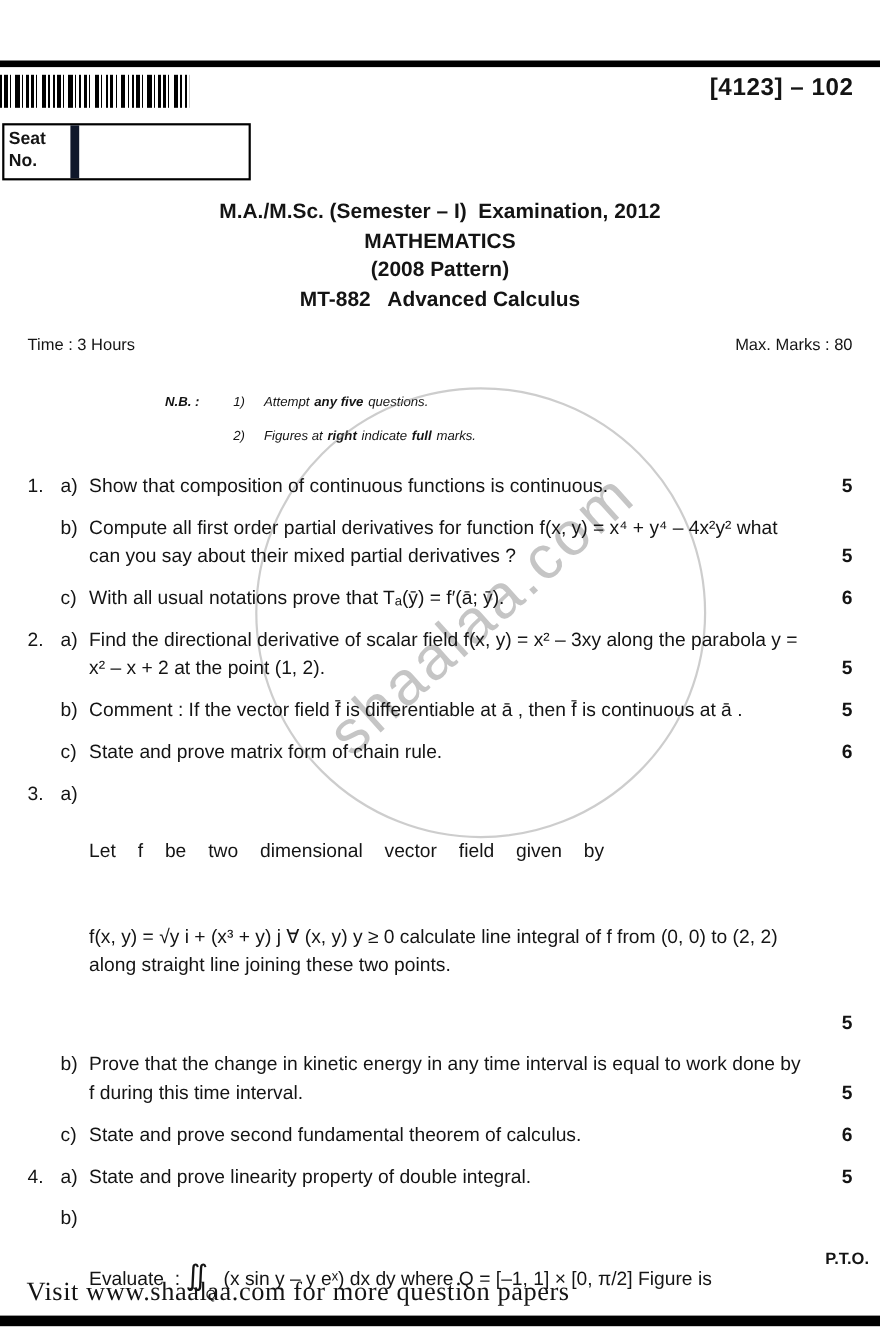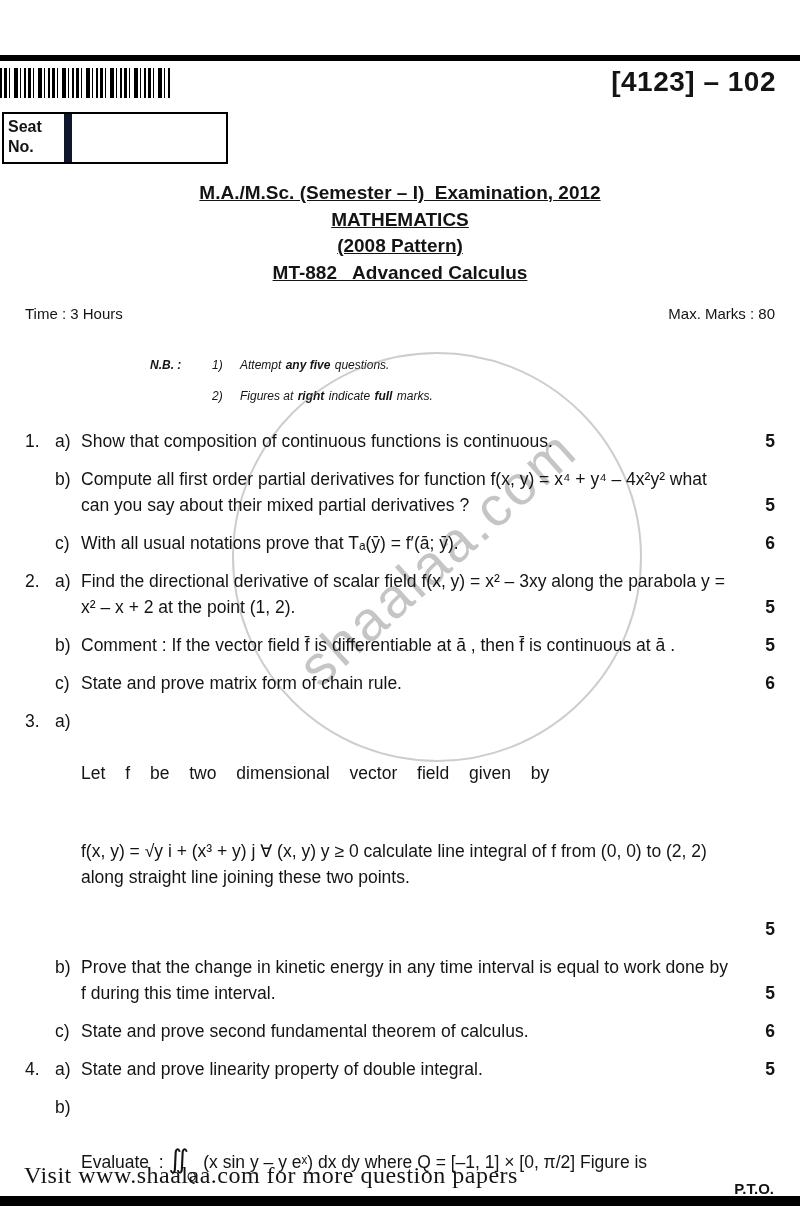--- a/index.html
+++ b/index.html
@@ -17,28 +17,28 @@
   .bottom-bar{position:absolute;left:0;bottom:0;width:800px;height:10px;background:#000;}
 
   
   .barcode{
     position:absolute;left:0;top:68px;width:172px;height:30px;
     background:repeating-linear-gradient(90deg,
       #000 0 2px,#fff 2px 4px,#000 4px 7px,#fff 7px 9px,
       #000 9px 10px,#fff 10px 14px,#000 14px 18px,#fff 18px 20px,
       #000 20px 21px,#fff 21px 24px);
   }
-  .paper-code{position:absolute;right:24px;top:66px;font-size:28px;font-weight:bold;letter-spacing:.5px;}
+  .paper-code{position:absolute;right:24px;top:66px;font-size:22px;font-weight:bold;letter-spacing:.5px;}
 
   .seat-box{position:absolute;left:2px;top:112px;width:222px;height:48px;border:2px solid #000;display:flex;background:#fff;}
   .seat-label{width:52px;border-right:8px solid #0f172a;font-weight:bold;font-size:16px;line-height:20px;padding:3px 4px;}
   .seat-blank{flex:1;}
 
   .title-block{position:absolute;left:0;top:180px;width:100%;text-align:center;font-weight:bold;}
-  .title-line{font-size:19px;line-height:26.5px;white-space:pre-wrap;text-decoration:underline;}
+  .title-line{font-size:19px;line-height:26.5px;white-space:pre-wrap;}
 
   .meta-row{position:absolute;left:25px;right:25px;top:305px;display:flex;justify-content:space-between;font-size:15px;}
 
   .nb{position:absolute;left:150px;top:350px;font-style:italic;font-size:12px;}
   .nb-row{display:flex;line-height:31px;}
   .nb-label{font-weight:bold;width:62px;}
   .nb-num{width:28px;}
   .nb-text b{padding:0 1px;}
 
   
@@ -57,21 +57,21 @@
   .watermark{
     position:absolute;left:232px;top:352px;width:406px;height:406px;
     border:2px solid rgba(145,145,145,.45);border-radius:50%;
     display:flex;align-items:center;justify-content:center;z-index:0;
   }
   .watermark-text{
     transform:rotate(-42deg);
     font-size:56px;color:rgba(140,140,140,.5);letter-spacing:3px;white-space:nowrap;
   }
 
-  .pto{position:absolute;right:26px;top:1136px;font-weight:bold;font-size:15px;margin-top:44px;}
+  .pto{position:absolute;right:10px;top:1136px;font-weight:bold;font-size:15px;}
   .footer-note{position:absolute;left:24px;top:1162px;font-size:24px;letter-spacing:.5px;font-family:Liberation Serif, serif;}
 </style>
 </head>
 <body>
 
 <div class="page">
 
   <div class="top-bar"></div>
 
   <div class="barcode"></div>

